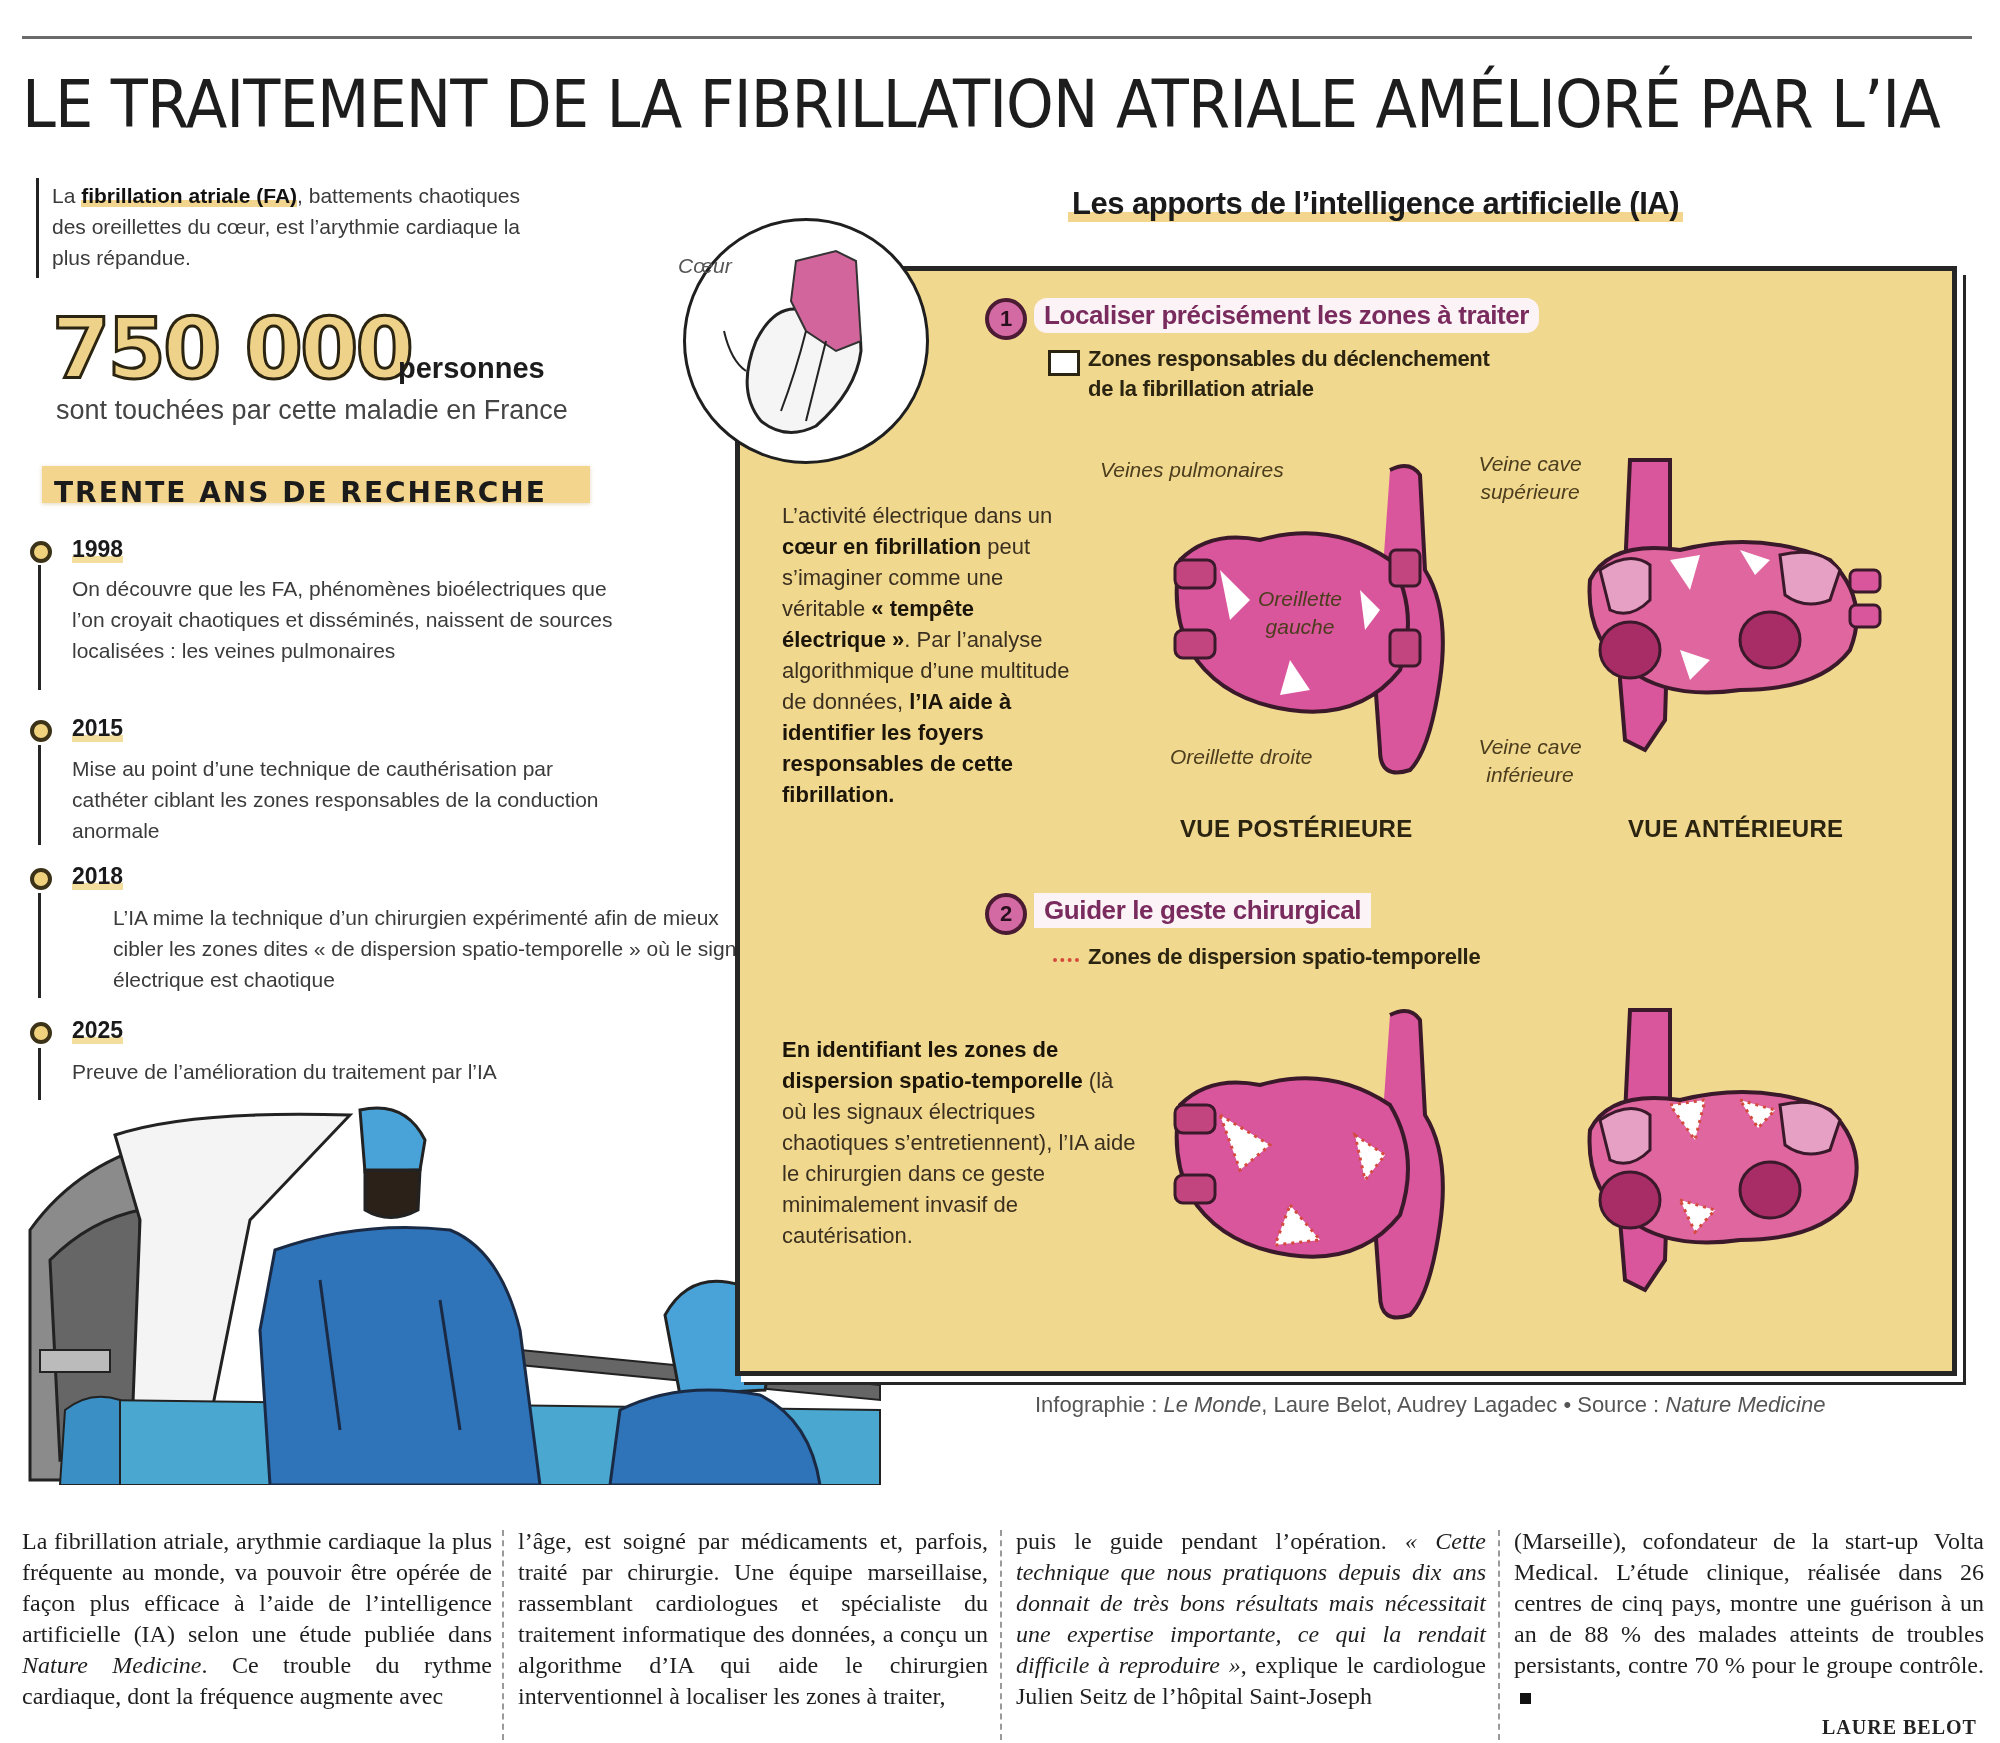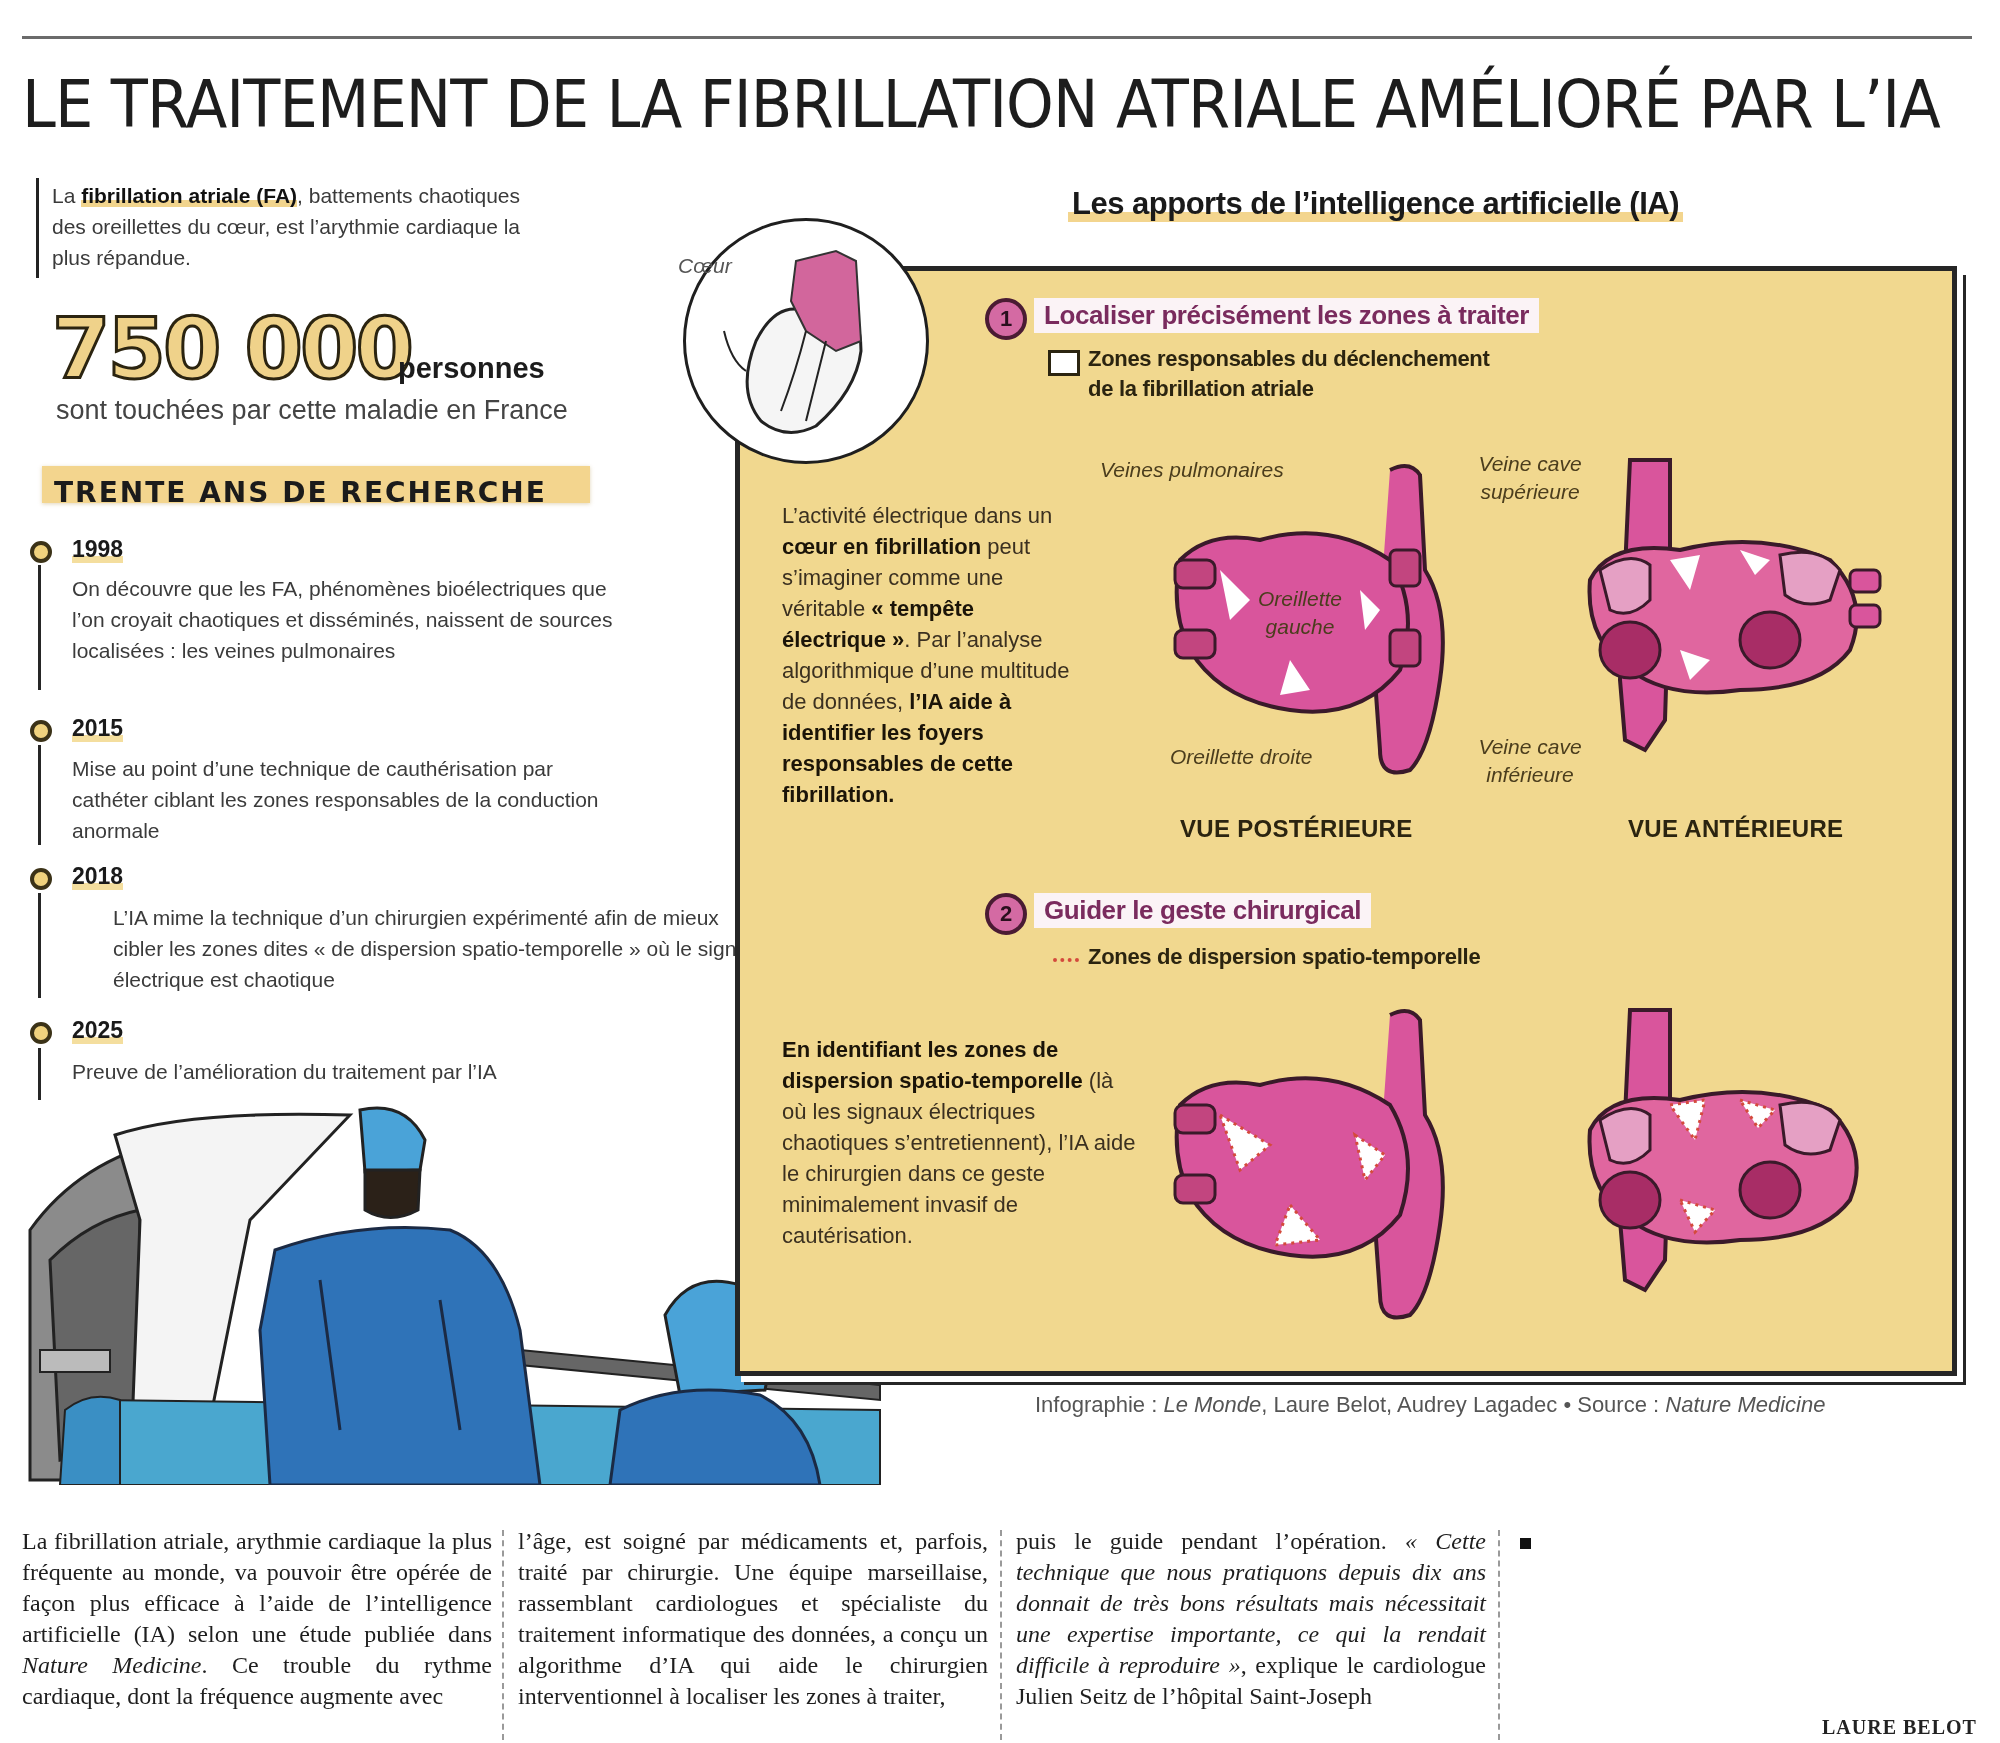--- a/index.html
+++ b/index.html
@@ -127,21 +127,21 @@
   <svg width="240" height="240" viewBox="0 0 240 240">
     <path d="M75 200 Q50 170 70 120 Q90 80 120 90 L150 80 Q175 90 175 130 Q170 170 130 205 Q100 220 75 200 Z" fill="#f5f5f5" stroke="#222" stroke-width="3"></path>
     <path d="M110 40 L150 30 L170 40 L175 120 L150 130 L120 110 L105 80 Z" fill="#d2669c" stroke="#333" stroke-width="2"></path>
     <path d="M120 110 Q110 150 95 190 M140 120 Q130 160 120 200" stroke="#222" stroke-width="2" fill="none"></path>
     <path d="M38 110 Q45 140 60 150" stroke="#222" stroke-width="2" fill="none"></path>
   </svg>
 </div>
 <div class="abs coeur-label">Cœur</div>
 
 <div class="abs step-badge" style="left:985px;top:298px;">1</div>
-<div class="abs step-title" style="left:1034px;top:298px;">Localiser précisément les zones à traiter</div>
+<div class="abs step-title" style="left:1034px;top:298px;border-radius:13px;">Localiser précisément les zones à traiter</div>
 <div class="abs legend-box" style="left:1048px;top:350px;"></div>
 <div class="abs legend-text" style="left:1088px;top:344px;">
   <div>Zones responsables du déclenchement</div>
   <div>de la fibrillation atriale</div>
 </div>
 
 <div class="abs panel-text" style="left:782px;top:500px;">
   <span>L’activité électrique dans un </span><b>cœur en fibrillation</b><span> peut s’imaginer comme une véritable </span><b>« tempête électrique »</b><span>. Par l’analyse algorithmique d’une multitude de données, </span><b>l’IA aide à identifier les foyers responsables de cette fibrillation.</b>
 </div>
 
@@ -208,15 +208,15 @@
   <span>La fibrillation atriale, arythmie cardiaque la plus fréquente au monde, va pouvoir être opérée de façon plus efficace à l’aide de l’intelligence artificielle (IA) selon une étude publiée dans </span><i>Nature Medicine</i><span>. Ce trouble du rythme cardiaque, dont la fréquence augmente avec</span>
 </div>
 <div class="abs col-sep" style="left:502px;"></div>
 <div class="abs article-col" style="left:518px;">l’âge, est soigné par médicaments et, parfois, traité par chirurgie. Une équipe marseillaise, rassemblant cardiologues et spécialiste du traitement informatique des données, a conçu un algorithme d’IA qui aide le chirurgien interventionnel à localiser les zones à traiter,</div>
 <div class="abs col-sep" style="left:1000px;"></div>
 <div class="abs article-col" style="left:1016px;">
   <span>puis le guide pendant l’opération. </span><i>« Cette technique que nous pratiquons depuis dix ans donnait de très bons résultats mais nécessitait une expertise importante, ce qui la rendait difficile à reproduire »</i><span>, explique le cardiologue Julien Seitz de l’hôpital Saint-Joseph</span>
 </div>
 <div class="abs col-sep" style="left:1498px;"></div>
 <div class="abs article-col" style="left:1514px;">
-  <span class="end-mark"></span>
+  <span>(Marseille), cofondateur de la start-up Volta Medical. L’étude clinique, réalisée dans 26 centres de cinq pays, montre une guérison à un an de 88 % des malades atteints de troubles persistants, contre 70 % pour le groupe contrôle.</span><span class="end-mark"></span>
 </div>
 <div class="abs byline">LAURE BELOT</div>
 
 </body></html>

